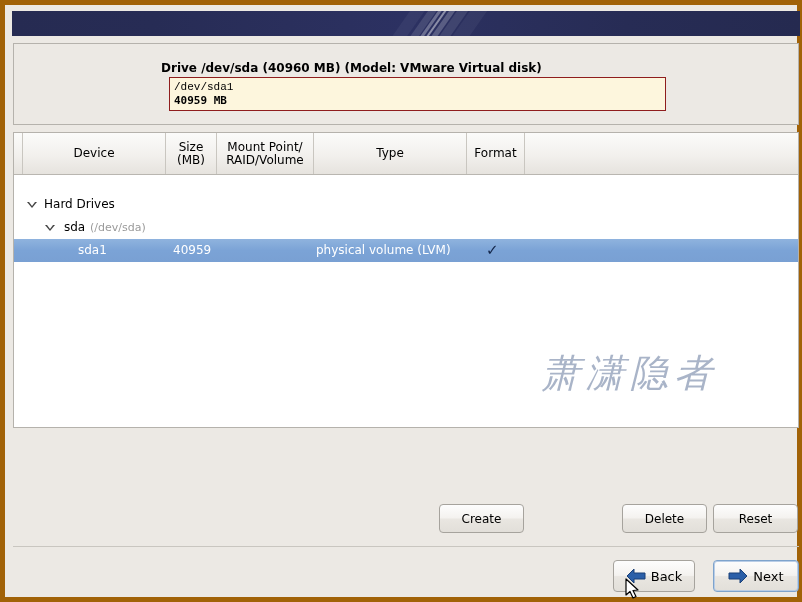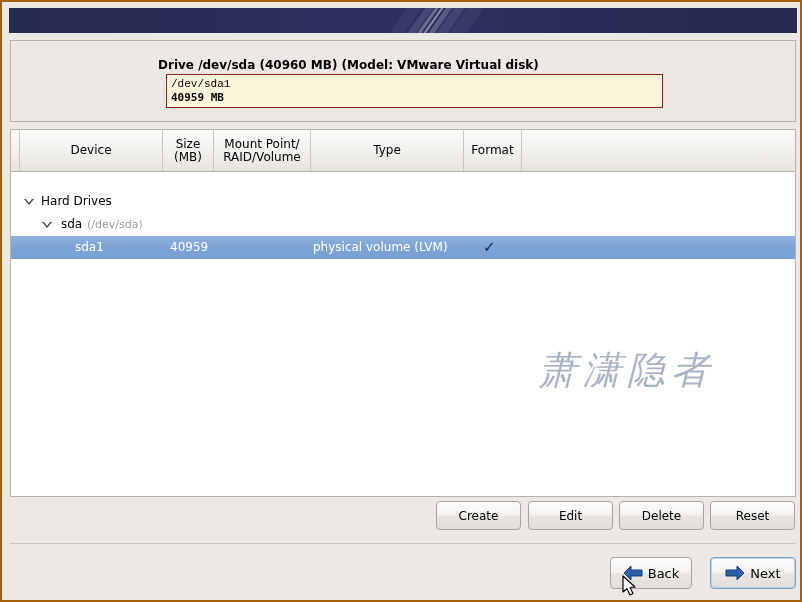--- a/index.html
+++ b/index.html
@@ -15,21 +15,21 @@
     font-size: 12px;
     color: #000;
   }
 
   
   #window {
     position: absolute;
     left: 0; top: 0;
     width: 802px; height: 602px;
     background: #ece9e4;
-    border: 2px solid #a16207;
+    border: 5px solid #a16207;
     box-sizing: border-box;
   }
 
   
   #banner {
     position: absolute;
     left: 7px; top: 6px;
     width: 788px; height: 25px;
     background: linear-gradient(90deg,
         #262b52 0%, #272c55 18%, #2a2f5c 35%,
@@ -85,21 +85,21 @@
     color: #000;
     white-space: nowrap;
   }
   #drive-bar .l1 { top: 3px; font-family: Liberation Mono, monospace; }
   #drive-bar .l2 { top: 16px; font-weight: bold; }
 
   
   #tree-panel {
     position: absolute;
     left: 8px; top: 127px;
-    width: 786px; height: 368px;
+    width: 786px; height: 296px;
     background: #ffffff;
     border: 1px solid #b5b2ac;
     box-sizing: border-box;
     overflow: hidden;
     text-decoration: underline;
   }
   #tree-head {
     position: relative;
     height: 42px;
     background: linear-gradient(180deg, #fbfbfa 0%, #f2f0ed 55%, #e6e3de 100%);
@@ -315,23 +315,20 @@
         <div class="cell" style="left:302px;">physical volume (LVM)</div>
         <div class="checkmark" style="left:472px;">✓</div>
       </div>
 
     </div>
   </div>
 
   <div class="btn" id="btn-create">
     <span>Create</span>
   </div>
-  <div class="btn" id="btn-edit">
-    <span>Edit</span>
-  </div>
   <div class="btn" id="btn-reset">
     <span>Reset</span>
   </div>
   <div class="btn" id="btn-delete">
     <span>Delete</span>
   </div>
 
   <div id="nav-sep"></div>
 
   <div id="btn-back">

